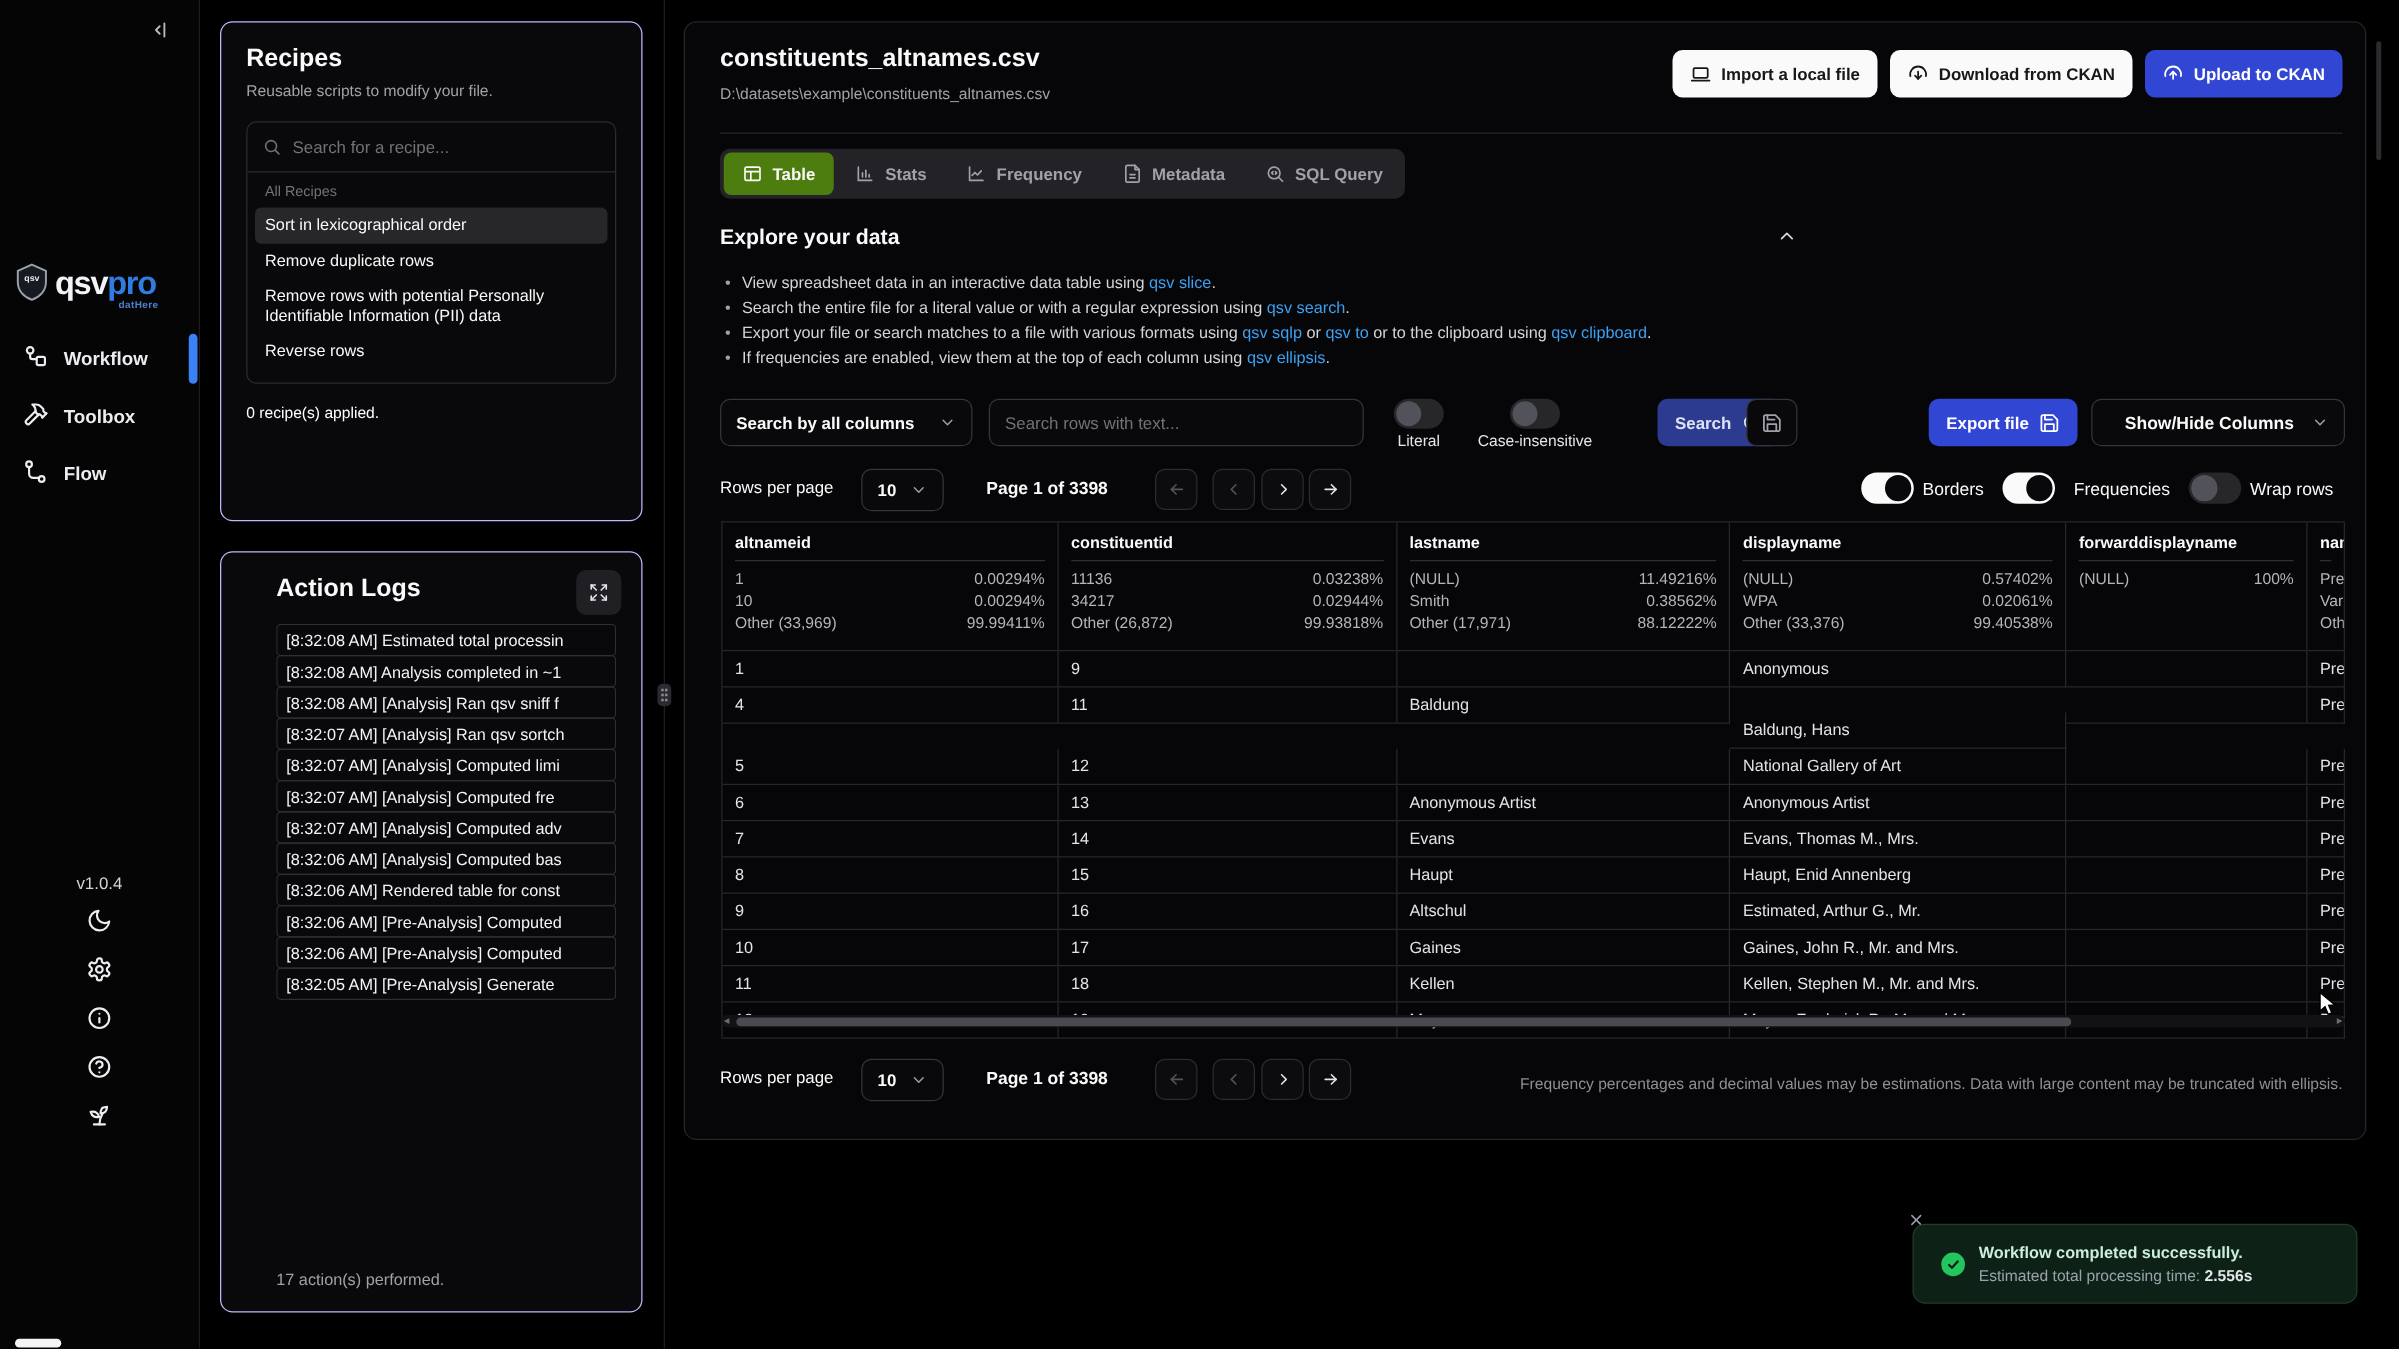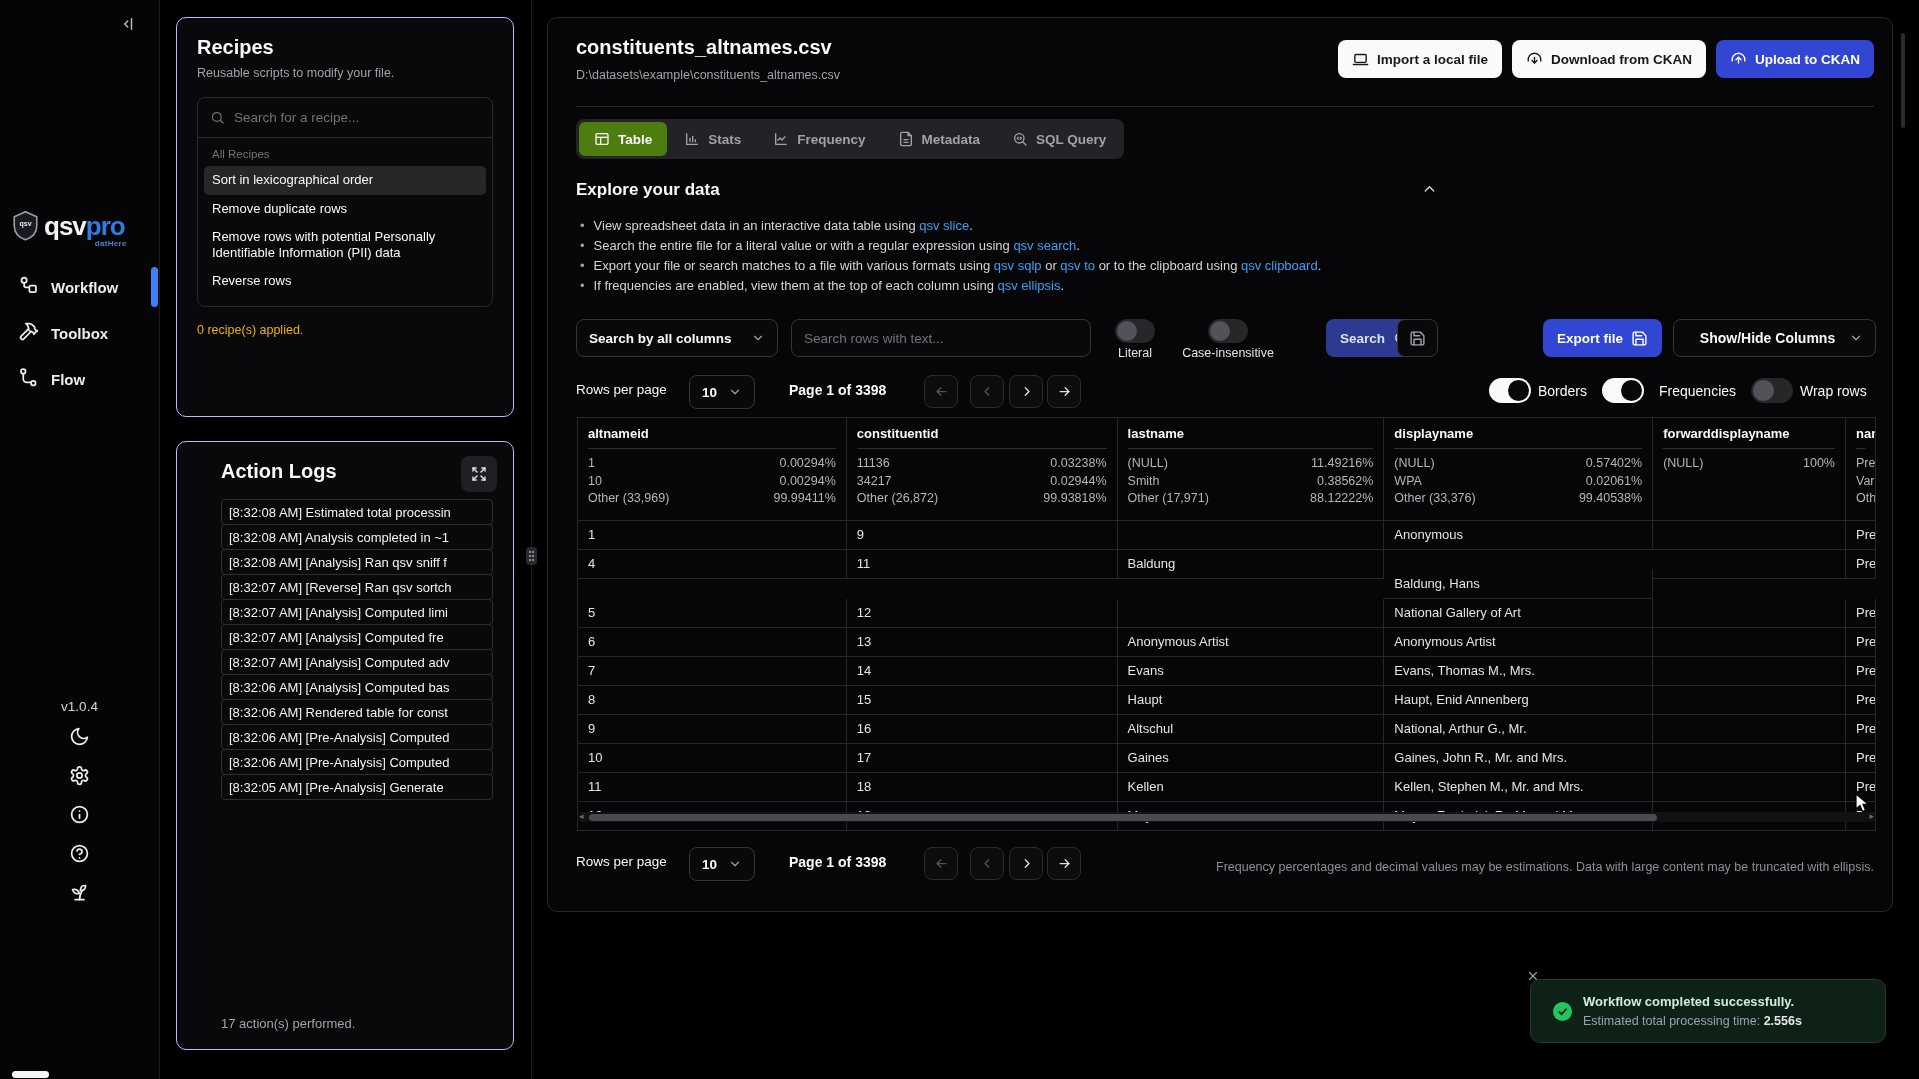--- a/index.html
+++ b/index.html
@@ -36,21 +36,21 @@
   .card .sub { font-size:12.5px; color:#a1a1aa; line-height:1.55; margin-top:5px; }
   .recipes-inner { padding:18px 20px; }
   .recipe-box { margin-top:14px; border:1px solid #2b2b30; border-radius:8px; overflow:hidden; }
   .recipe-search { display:flex; align-items:center; gap:9px; height:40px; padding:0 12px; border-bottom:1px solid #2b2b30; color:#71717a; }
   .recipe-search svg { width:15px; height:15px; }
   .recipe-search .ph { font-size:13.5px; color:#71717a; }
   .recipe-list { padding:8px 6px 10px 6px; }
   .recipe-group { font-size:11.5px; color:#71717a; padding:2px 8px 6px 8px; }
   .recipe-item { font-size:13px; color:#fafafa; padding:6px 8px; border-radius:5px; line-height:1.25; cursor:pointer; }
   .recipe-item.active { background:#27272a; }
-  .recipes-applied { margin-top:16px; font-size:12.5px; color:#eab308; }
+  .recipes-applied { margin-top:16px; font-size:12.5px; color:#ffffff; }
   .logs-inner { padding:18px 20px; position:relative; height:100%; }
   .logs-expand { position:absolute; right:16px; top:14px; width:36px; height:36px; border-radius:8px; background:#202024; border:none; color:#e4e4e7; display:flex; align-items:center; justify-content:center; cursor:pointer; }
   .logs-expand svg { width:16px; height:16px; }
   .log-list { margin-top:16px; height:303px; overflow:hidden; }
   .log-item { border:1px solid #2e2e33; border-radius:4px; padding:3px 7px; font-size:13px; color:#f4f4f5; white-space:nowrap; overflow:hidden; margin-bottom:-1px; height:26px; line-height:20px; }
   .logs-footer { position:absolute; left:20px; bottom:18px; font-size:13px; color:#a1a1aa; }
   .col-divider { position:absolute; left:531px; top:0; width:1px; height:1079px; background:#1d1d21; }
   .grip { position:absolute; left:526px; top:547px; width:11px; height:18px; border-radius:4px; background:#2a2a30; display:flex; align-items:center; justify-content:center; gap:1px; cursor:col-resize; }
   .grip i { display:block; width:2px; height:10px; border-left:2px dotted #8a8a92; }
 
@@ -273,21 +273,21 @@
             <path d="M21 16.2V21h-4.8"></path>
             <path d="m21 21-6-6"></path>
             <path d="M3 7.8V3h4.8"></path>
             <path d="m3 3 6 6"></path>
           </svg>
       </button>
       <div class="log-list" id="log-list">
           <div class="log-item">[8:32:08 AM] Estimated total processin</div>
           <div class="log-item">[8:32:08 AM] Analysis completed in ~1</div>
           <div class="log-item">[8:32:08 AM] [Analysis] Ran qsv sniff f</div>
-          <div class="log-item">[8:32:07 AM] [Reverse] Ran qsv sortch</div>
+          <div class="log-item">[8:32:07 AM] [Analysis] Ran qsv sortch</div>
           <div class="log-item">[8:32:07 AM] [Analysis] Computed limi</div>
           <div class="log-item">[8:32:07 AM] [Analysis] Computed fre</div>
           <div class="log-item">[8:32:07 AM] [Analysis] Computed adv</div>
           <div class="log-item">[8:32:06 AM] [Analysis] Computed bas</div>
           <div class="log-item">[8:32:06 AM] Rendered table for const</div>
           <div class="log-item">[8:32:06 AM] [Pre-Analysis] Computed</div>
           <div class="log-item">[8:32:06 AM] [Pre-Analysis] Computed</div>
           <div class="log-item">[8:32:05 AM] [Pre-Analysis] Generate</div>
         </div>
       <div class="logs-footer">17 action(s) performed.</div>
@@ -650,21 +650,21 @@
           <div class="tcell dcell" style="width: 271px;">15</div>
           <div class="tcell dcell" style="width: 267px;">Haupt</div>
           <div class="tcell dcell" style="width: 269px;">Haupt, Enid Annenberg</div>
           <div class="tcell dcell" style="width: 193px;"></div>
           <div class="tcell dcell" style="width: 30px;">Pre</div>
         </div>
         <div class="trow">
           <div class="tcell dcell" style="width: 269px;">9</div>
           <div class="tcell dcell" style="width: 271px;">16</div>
           <div class="tcell dcell" style="width: 267px;">Altschul</div>
-          <div class="tcell dcell" style="width: 269px;">National, Arthur G., Mr.</div>
+          <div class="tcell dcell" style="width: 269px;">Estimated, Arthur G., Mr.</div>
           <div class="tcell dcell" style="width: 193px;"></div>
           <div class="tcell dcell" style="width: 30px;">Pre</div>
         </div>
         <div class="trow">
           <div class="tcell dcell" style="width: 269px;">10</div>
           <div class="tcell dcell" style="width: 271px;">17</div>
           <div class="tcell dcell" style="width: 267px;">Gaines</div>
           <div class="tcell dcell" style="width: 269px;">Gaines, John R., Mr. and Mrs.</div>
           <div class="tcell dcell" style="width: 193px;"></div>
           <div class="tcell dcell" style="width: 30px;">Pre</div>

